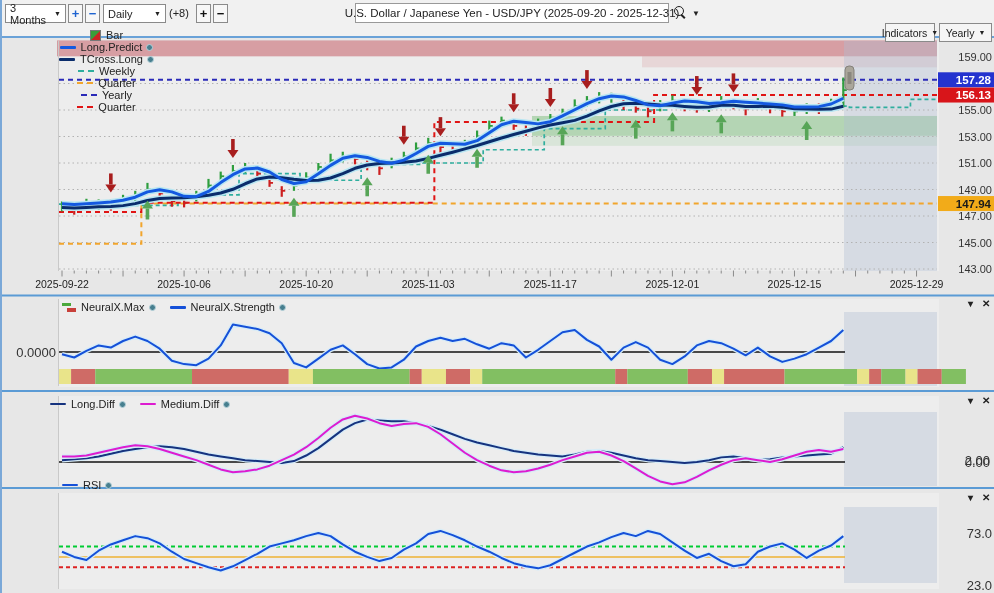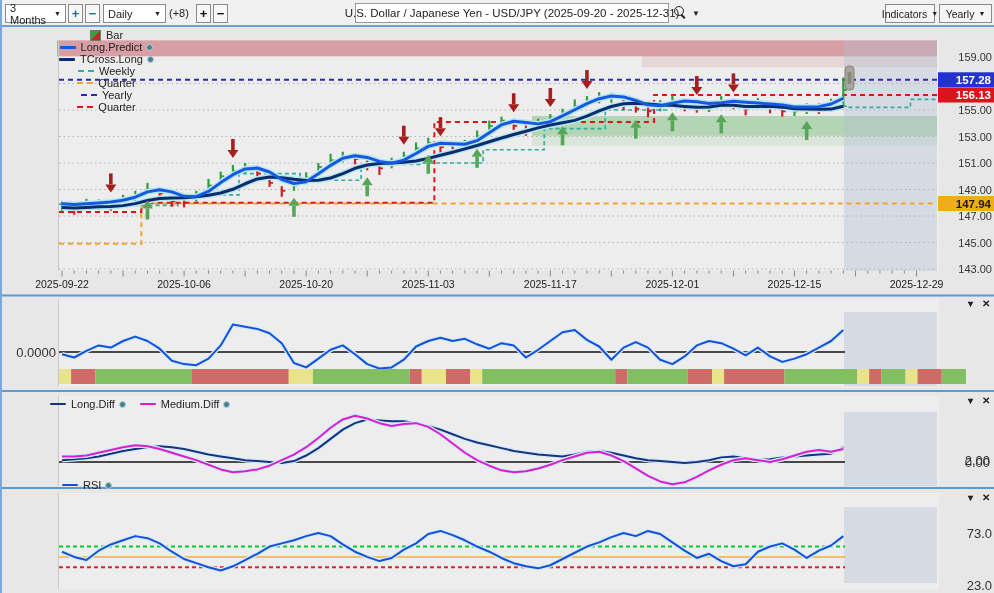--- a/index.html
+++ b/index.html
@@ -3,34 +3,34 @@
 <meta charset="utf-8">
 <style>
   html,body{margin:0;padding:0;background:#cfcfcf;}
   *{box-sizing:border-box;}
   #app{
     position:relative;width:994px;height:593px;overflow:hidden;
     background:#e7e7e7;border-left:2px solid #7aa8d8;
     font-family:"Liberation Sans", sans-serif;color:#222;
   }
   
-  #toolbar{position:absolute;left:0;top:0;width:100%;height:27px;background:#f1f1f1;border-bottom:2px solid #6aa2d8;}
+  #toolbar{position:absolute;left:0;top:0;width:100%;height:38px;background:#f1f1f1;border-bottom:2px solid #6aa2d8;}
   .tb{position:absolute;top:4px;height:19px;font-size:11px;}
   .select{background:#fff;border:1px solid #8a8a8a;display:flex;align-items:center;justify-content:space-between;padding:0 4px;cursor:default;}
   .select .caret{font-size:7px;color:#222;margin-left:4px;}
   .sqbtn{background:#f7f7f7;border:1px solid #8a8a8a;width:15px;display:flex;align-items:center;justify-content:center;font-weight:bold;font-size:13px;line-height:1;cursor:default;}
   .sqbtn.blue{color:#1e63d0;}
   .sqbtn.dark{color:#111;}
   #title-box{left:353px;top:3px;width:314px;height:20px;background:#fff;border:1px solid #999;
     display:flex;align-items:center;justify-content:center;font-size:11.5px;white-space:nowrap;}
   .magnifier{left:672px;top:6px;width:12px;height:12px;position:absolute;}
   .magnifier::before{content:'';position:absolute;left:0;top:0;width:8px;height:8px;border:1.6px solid #222;border-radius:50%;}
   .magnifier::after{content:'';position:absolute;left:8px;top:8px;width:5px;height:1.8px;background:#222;transform:rotate(45deg);transform-origin:0 0;}
   #search-caret{position:absolute;left:690px;top:9px;font-size:8px;color:#222;}
-  .menu-btn{background:#f5f5f5;border:1px solid #8a8a8a;display:flex;align-items:center;justify-content:center;gap:4px;font-size:10.5px;padding:0 3px;}
+  .menu-btn{background:#f5f5f5;border:1px solid #8a8a8a;display:flex;align-items:center;justify-content:center;gap:4px;font-size:10.5px;padding:0 3px;margin-top:19px;}
   .menu-btn .caret{font-size:7px;}
   
   .legend{position:absolute;display:flex;align-items:center;font-size:11px;white-space:nowrap;}
   .leg-item{display:flex;align-items:center;margin-right:14px;}
   .leg-item .lbl{margin-left:5px;}
   .sw-line{width:16px;height:3px;border-radius:1px;}
   .sw-dash{width:16px;height:0;border-top:2px dashed;}
   .sw-bar{width:11px;height:11px;border:1px solid #777;background:linear-gradient(135deg,#3a9e3a 0 48%,#cc2424 52% 100%);}
   .sw-maxbar{position:relative;width:14px;height:9px;}
   .sw-maxbar::before{content:'';position:absolute;left:0;top:0;width:9px;height:3.5px;background:#4ba83c;}
@@ -474,20 +474,32 @@
     <span class="leg-item">
       <span class="sw-dash" style="border-color:#2a2ab8;"></span>
       <span class="lbl">Yearly</span>
     </span>
     <span class="leg-item">
       <span class="sw-dash" style="border-color:#e01414;"></span>
       <span class="lbl">Quarter</span>
     </span>
   </div>
 
+  <div class="legend" style="left:60px;top:301px;">
+    <span class="leg-item">
+      <span class="sw-maxbar"></span>
+      <span class="lbl">NeuralX.Max</span>
+      <span class="info-dot"></span>
+    </span>
+    <span class="leg-item">
+      <span class="sw-line" style="background:#1550d8;"></span>
+      <span class="lbl">NeuralX.Strength</span>
+      <span class="info-dot"></span>
+    </span>
+  </div>
   <span class="axis-lab" style="left:14px;top:345px;">0.0000</span>
   <span class="panel-ctrl" style="left:966px;top:299px;">▾</span>
   <span class="panel-ctrl" style="left:980px;top:299px;">✕</span>
 
   <div class="legend" style="left:48px;top:398px;">
     <span class="leg-item">
       <span class="sw-line" style="background:#16337f;height:2px;"></span>
       <span class="lbl">Long.Diff</span>
       <span class="info-dot"></span>
     </span>

